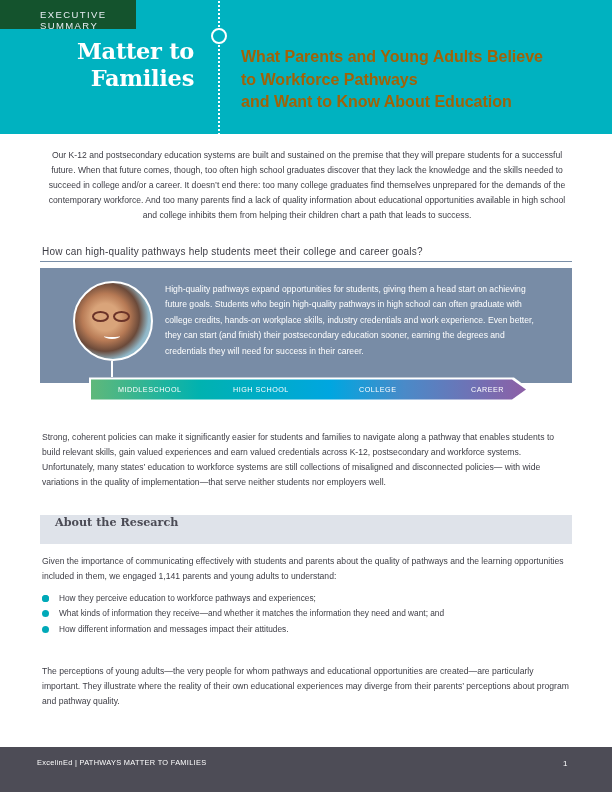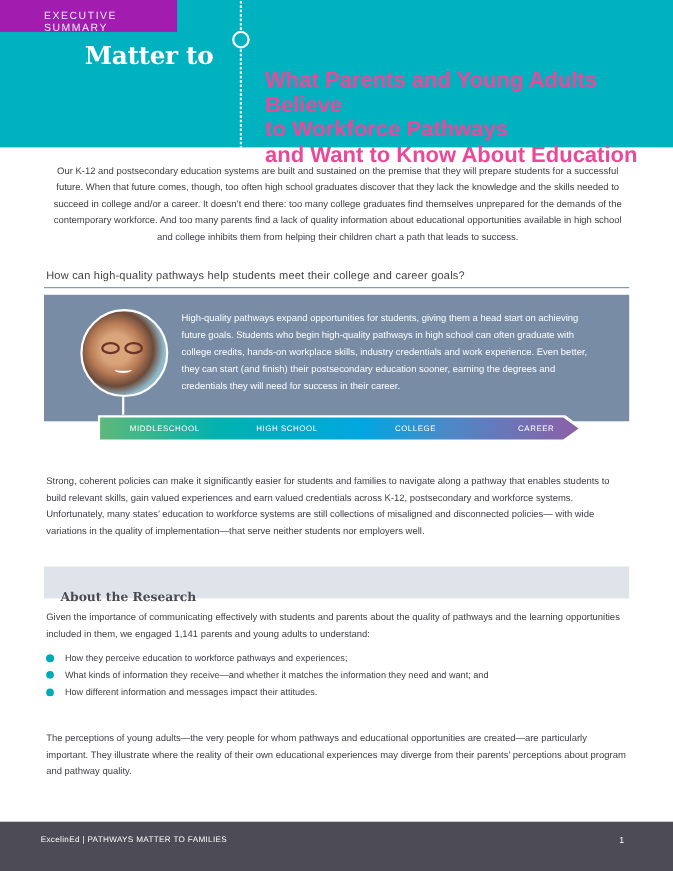--- a/index.html
+++ b/index.html
@@ -1,27 +1,27 @@
 <!DOCTYPE html>
 <html><head>
 <meta charset="utf-8">
 <style>
   * { box-sizing: border-box; margin: 0; padding: 0; }
   html, body { width: 612px; height: 792px; background: #ffffff; overflow: hidden; }
   body { position: relative; font-family: "Liberation Sans", sans-serif; color: #3d3d45; }
 
   .header { position: absolute; left: 0; top: 0; width: 612px; height: 134px; background: #00b2c0; }
-  .exec-tab { position: absolute; left: 0; top: 0; width: 161px; height: 29px; background: #a21caf; color: #e8eef4;
+  .exec-tab { position: absolute; left: 0; top: 0; width: 136px; height: 29px; background: #14532d; color: #e8eef4;
     font-size: 9.5px; letter-spacing: 1.4px; padding: 9px 0 0 40px; }
   .title { position: absolute; right: 418px; top: 38px; text-align: right; color: #ffffff;
     font-family: "DejaVu Serif", serif; font-weight: bold; font-size: 22.5px; line-height: 27px; letter-spacing: -0.3px; }
   .timeline { position: absolute; left: 218px; top: 0; width: 2px; height: 134px;
     background-image: radial-gradient(circle, #ffffff 1px, transparent 1.3px); background-size: 2px 4px; background-repeat: repeat-y; }
   .timeline-ring { position: absolute; left: 211px; top: 28px; width: 16px; height: 16px; border: 2.5px solid #ffffff; border-radius: 50%; background: #00b2c0; }
-  .subtitle { position: absolute; left: 241px; top: 62px; color: #ec4899; font-weight: bold; font-size: 20px; line-height: 22.5px; }
+  .subtitle { position: absolute; left: 241px; top: 46px; color: #a16207; font-weight: bold; font-size: 16px; line-height: 22.5px; }
 
   .body-text { position: absolute; left: 42px; width: 530px; font-size: 8.6px; line-height: 15px; color: #3d3d45; }
   .p1 { top: 148px; text-align: center; }
   .question { position: absolute; left: 42px; top: 246px; font-size: 10px; color: #3d3d45; letter-spacing: 0.2px; }
   .question-rule { position: absolute; left: 40px; top: 261px; width: 532px; height: 1px; background: #7a8fa8; }
 
   .pathway-box { position: absolute; left: 40px; top: 268px; width: 532px; height: 115px; background: #788ca6; }
   .portrait { position: absolute; left: 73px; top: 281px; width: 80px; height: 80px; border-radius: 50%; border: 2.5px solid #ffffff;
     background: radial-gradient(circle at 40% 45%, #d9a47a 0 22%, #b77a55 38%, #6b4a3a 55%, #8fb7c8 70%, #c6dde6 100%); overflow: hidden; }
   .portrait .glasses-l, .portrait .glasses-r { position: absolute; top: 28px; width: 17px; height: 11px; border: 2px solid #6a3328; border-radius: 50%; }
@@ -29,38 +29,39 @@
   .portrait .smile { position: absolute; left: 29px; top: 50px; width: 16px; height: 6px; border-bottom: 2px solid #ffffff; border-radius: 0 0 50% 50%; }
   .portrait-stem { position: absolute; left: 111px; top: 361px; width: 2px; height: 16px; background: #ffffff; }
   .box-text { position: absolute; left: 165px; top: 282px; width: 375px; font-size: 8.6px; line-height: 15.4px; color: #ffffff; }
   .arrow-line { position: absolute; left: 40px; top: 389px; width: 532px; height: 2px; background: #ffffff; }
   .arrow-outline { position: absolute; left: 86px; top: 376px; width: 446px; height: 27px; }
   .stage { position: absolute; top: 385px; font-size: 7.2px; letter-spacing: 0.5px; color: #ffffff; margin-left: 16px; }
 
   .p2 { top: 430px; }
 
   .research-bar { position: absolute; left: 40px; top: 515px; width: 532px; height: 29px; background: #dfe3ea; }
-  .research-title { position: absolute; left: 55px; top: 535px; font-family: "DejaVu Serif", serif; font-weight: bold; font-size: 11.2px; color: #4b4b55; }
+  .research-title { position: absolute; left: 55px; top: 515px; font-family: "DejaVu Serif", serif; font-weight: bold; font-size: 11.2px; color: #4b4b55; }
   .p3 { top: 554px; }
   .bullets { position: absolute; left: 42px; top: 591px; width: 530px; list-style: none; }
   .bullets li { position: relative; padding-left: 17px; font-size: 8.3px; line-height: 15.3px; color: #3d3d45; }
   .bullet-dot { position: absolute; left: 0; top: 4px; width: 7px; height: 7px; border-radius: 50%; background: #00a9b8; }
   .p4 { top: 664px; }
 
   .footer { position: absolute; left: 0; top: 747px; width: 612px; height: 45px; background: #4d4c56; }
   .footer-left { position: absolute; left: 37px; top: 758px; color: #ffffff; font-size: 7.4px; letter-spacing: 0.3px; }
   .footer-page { position: absolute; left: 563px; top: 759px; color: #ffffff; font-size: 8px; }
 </style>
 </head>
 <body>
 
 <div class="header"></div>
 <div class="exec-tab">EXECUTIVE SUMMARY</div>
 <div class="title">
   <div>Matter to</div>
+  <div>Families</div>
 </div>
 <div class="timeline"></div>
 <div class="timeline-ring"></div>
 <div class="subtitle">
   <div>What Parents and Young Adults Believe</div>
   <div>to Workforce Pathways</div>
   <div>and Want to Know About Education</div>
 </div>
 
 <p class="body-text p1">Our K-12 and postsecondary education systems are built and sustained on the premise that they will prepare students for a successful future. When that future comes, though, too often high school graduates discover that they lack the knowledge and the skills needed to succeed in college and/or a career. It doesn’t end there: too many college graduates find themselves unprepared for the demands of the contemporary workforce. And too many parents find a lack of quality information about educational opportunities available in high school and college inhibits them from helping their children chart a path that leads to success.</p>

